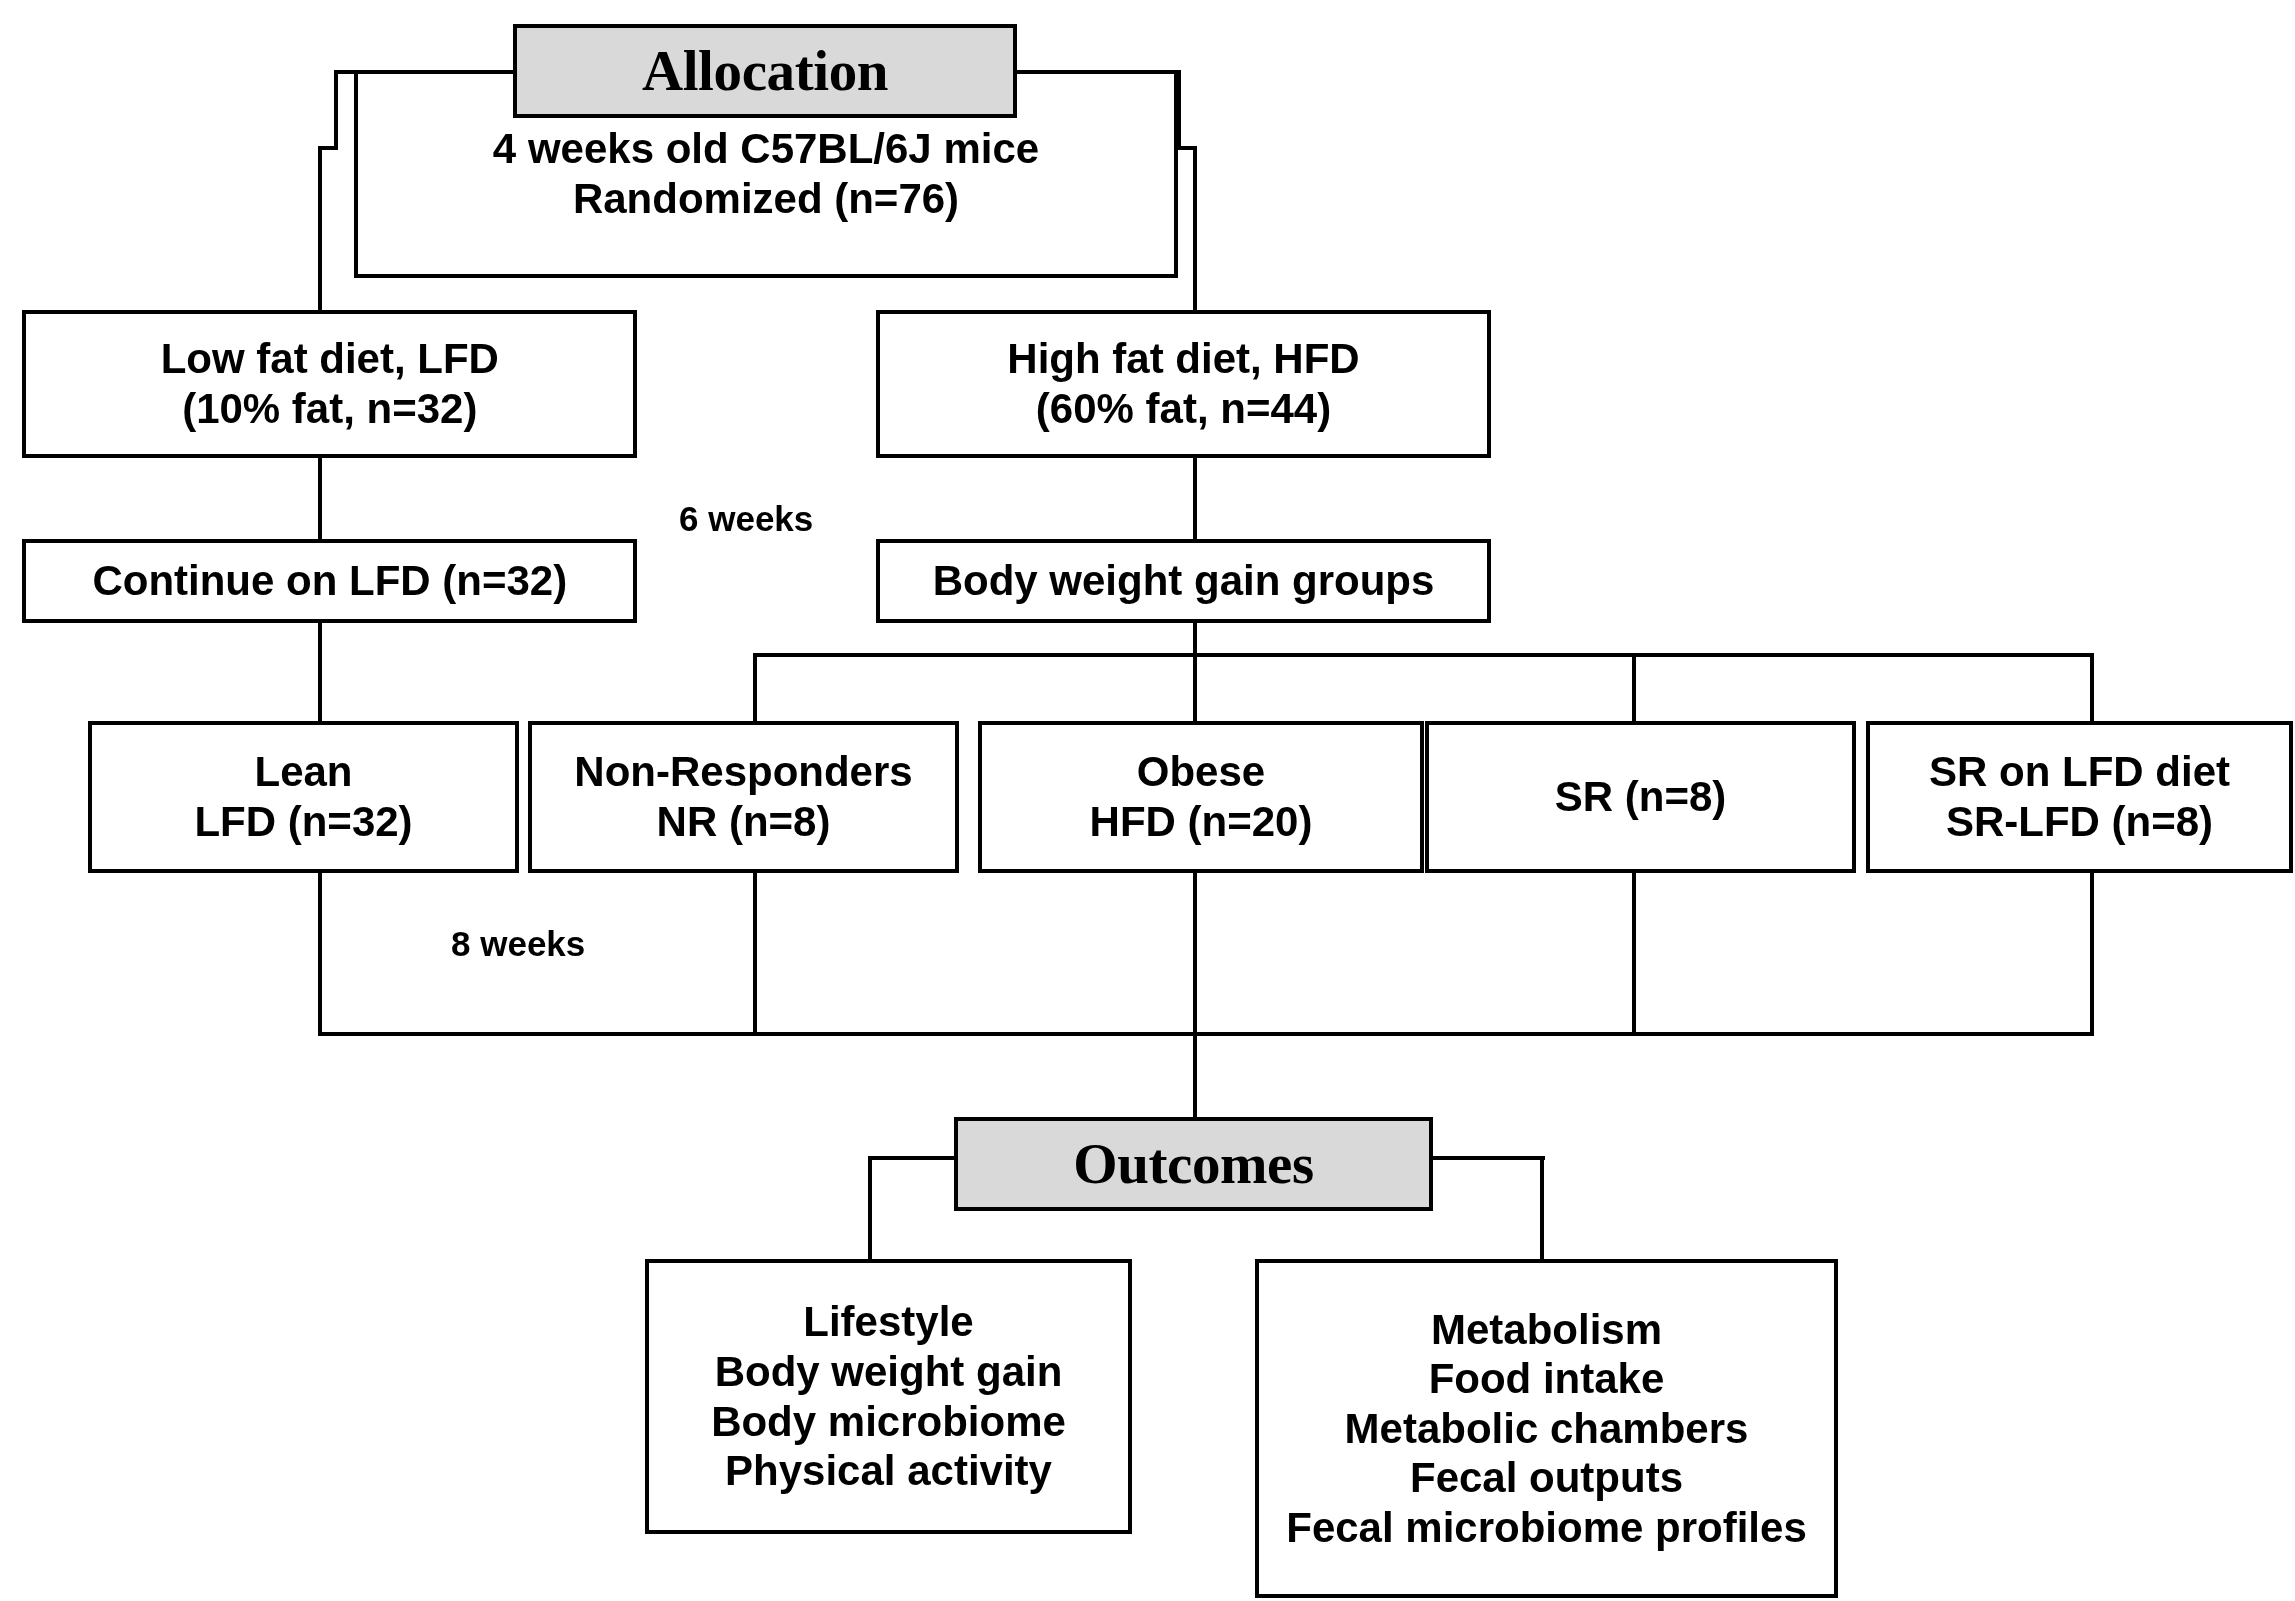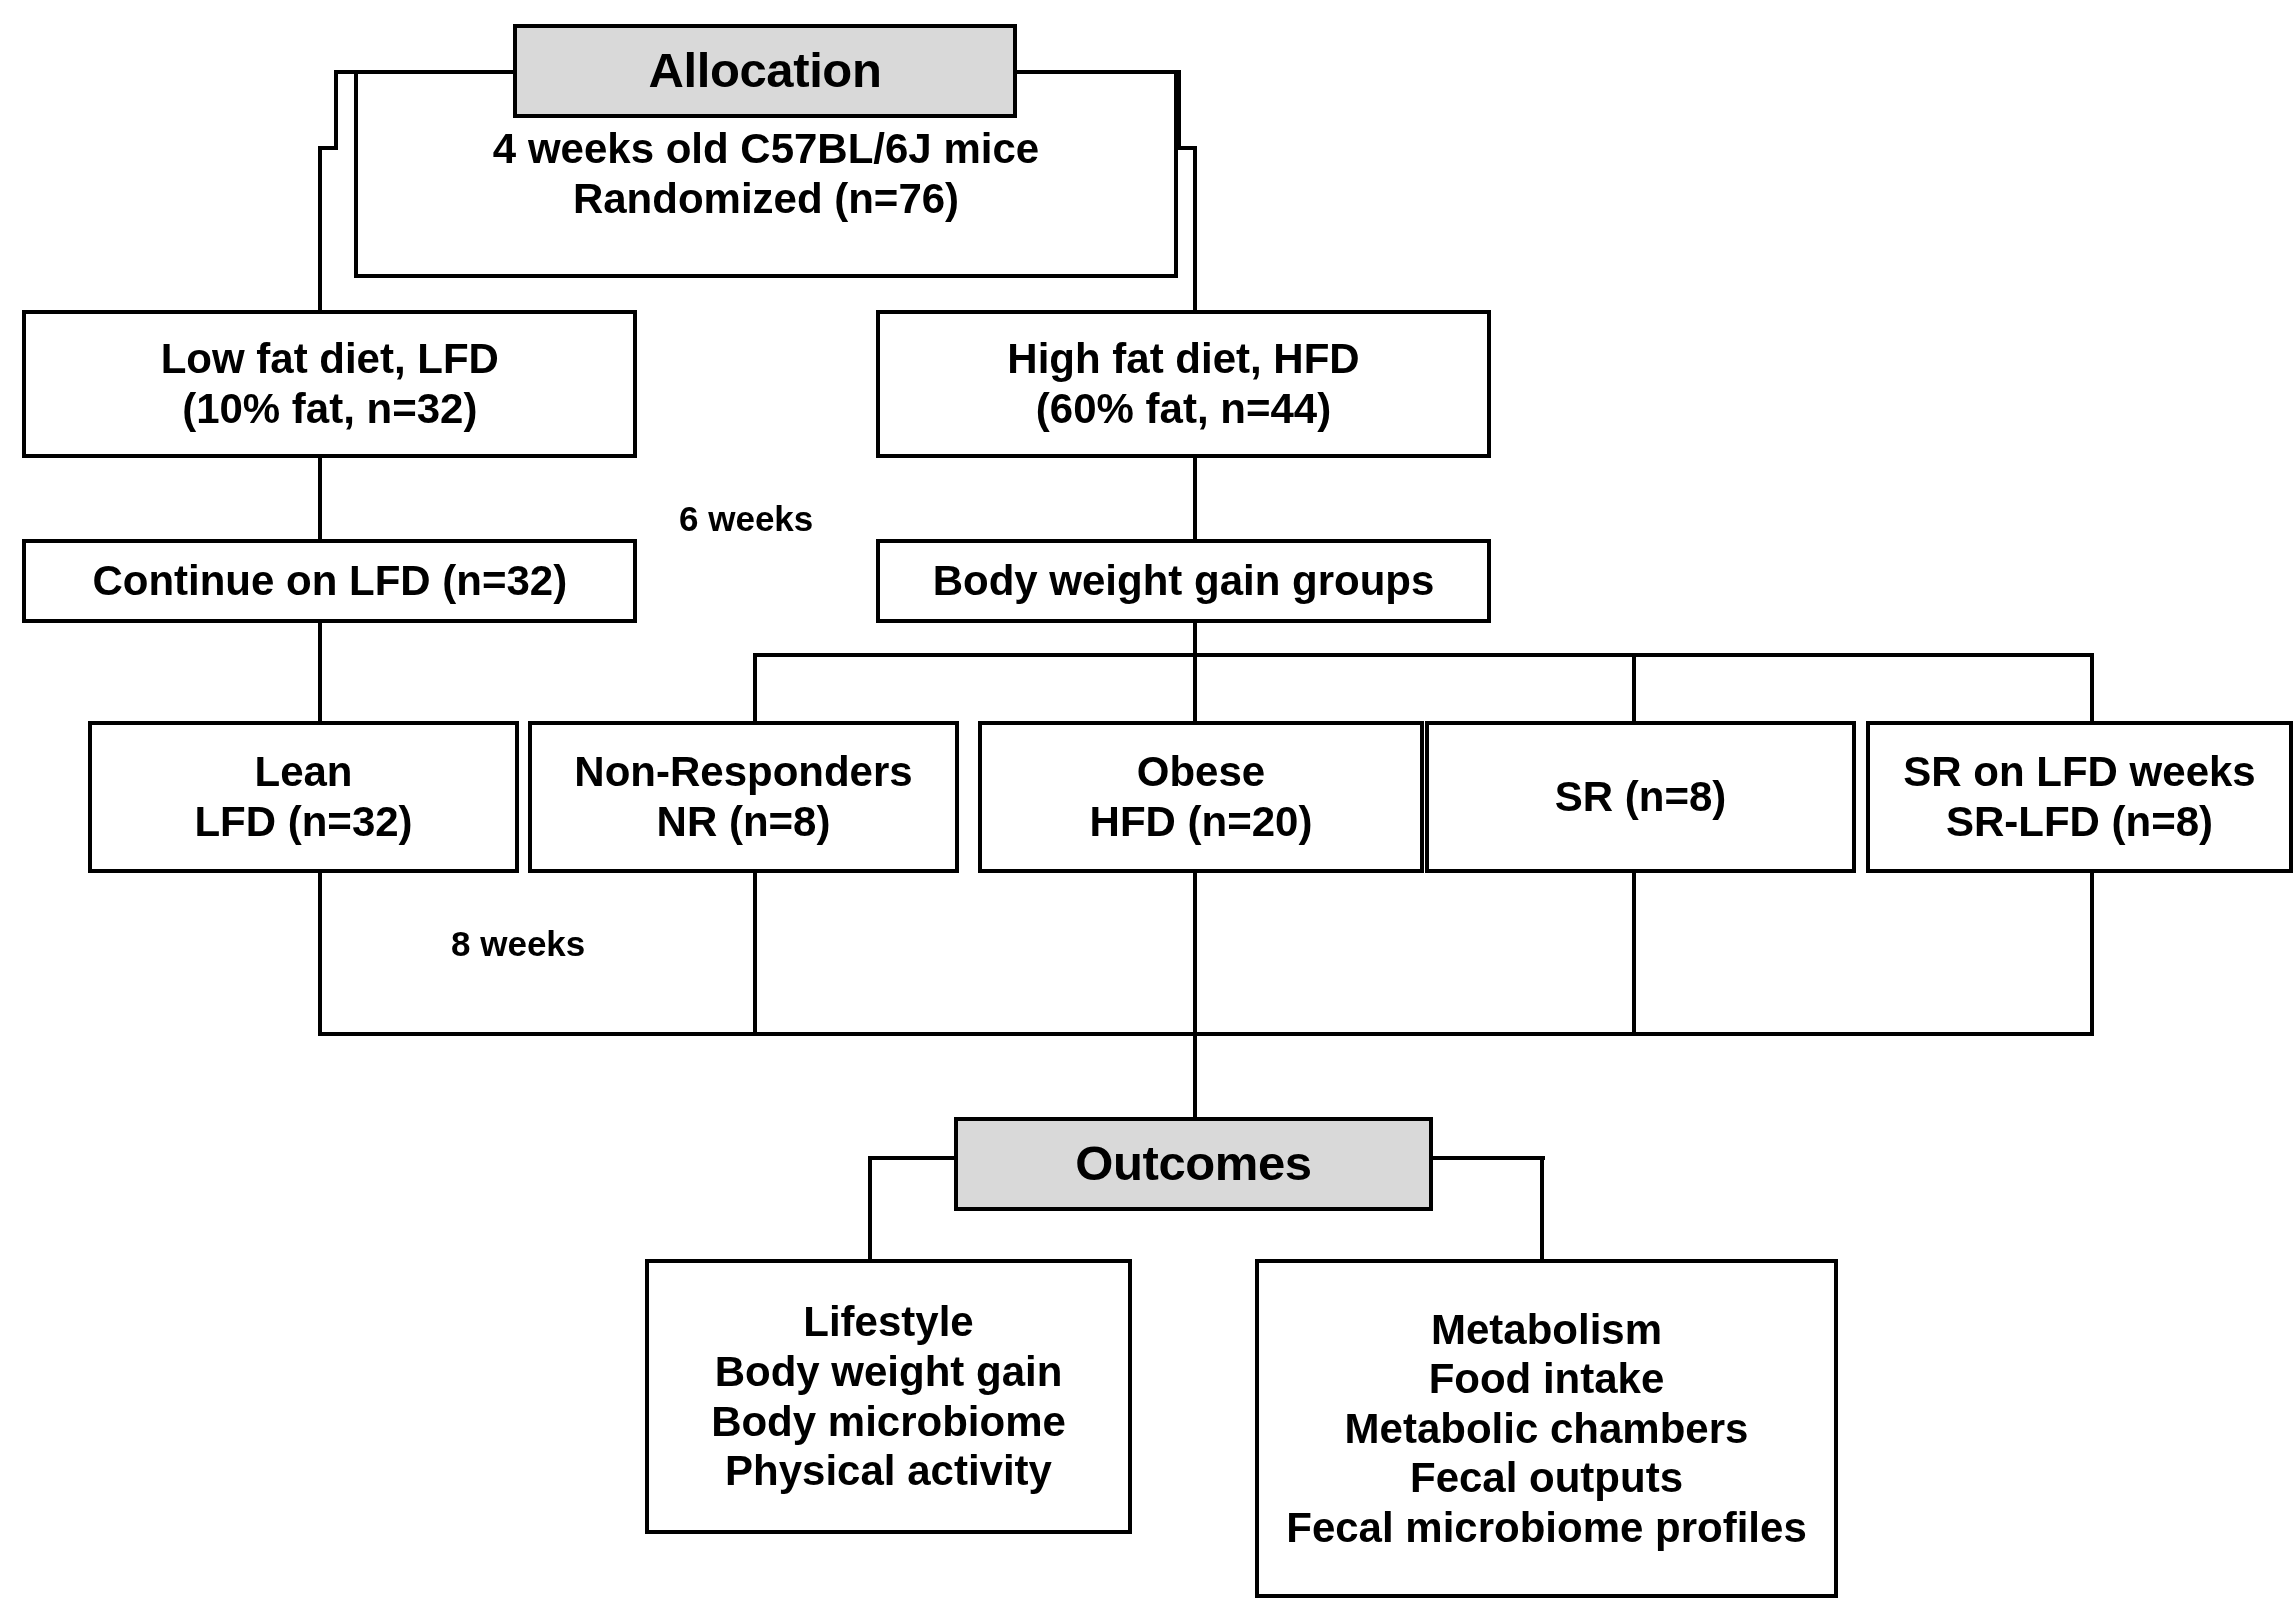--- a/index.html
+++ b/index.html
@@ -45,21 +45,21 @@
   }
   .line-t {
     display: block;
     line-height: 1.18;
     white-space: nowrap;
     font-weight: bold;
   }
   .bold { font-weight: bold; }
 
   
-  .fs-hdr   { font-size: 49px; font-weight: bold; letter-spacing: -0.4px; }
+  .fs-hdr   { font-size: 57px; font-weight: bold; letter-spacing: -0.4px; font-family: Liberation Serif, serif; }
   .fs-body  { font-size: 42px; }
   .fs-week  { font-size: 35px; font-weight: bold; }
 
   .stage-label {
     position: absolute;
     color: #000000;
     white-space: nowrap;
     z-index: 8;
   }
 </style>
@@ -132,21 +132,21 @@
   <div class="box" style="left:978px; top:721px; width:446px; height:152px;">
     <span class="line-t fs-body bold">Obese</span>
     <span class="line-t fs-body">HFD (n=20)</span>
   </div>
 
   <div class="box" style="left:1425px; top:721px; width:431px; height:152px;">
     <span class="line-t fs-body">SR (n=8)</span>
   </div>
 
   <div class="box" style="left:1866px; top:721px; width:427px; height:152px;">
-    <span class="line-t fs-body bold">SR on LFD weeks</span>
+    <span class="line-t fs-body bold">SR on LFD diet</span>
     <span class="line-t fs-body">SR-LFD (n=8)</span>
   </div>
 
   <div class="stage-label fs-week" style="left:451px; top:924px;">8 weeks</div>
 
   <div class="ln ln-v" style="left:318px; top:868px; height:166px;"></div>
   <div class="ln ln-v" style="left:753px; top:868px; height:166px;"></div>
   <div class="ln ln-v" style="left:1193px; top:868px; height:166px;"></div>
   <div class="ln ln-v" style="left:1632px; top:868px; height:166px;"></div>
   <div class="ln ln-v" style="left:2090px; top:868px; height:166px;"></div>

